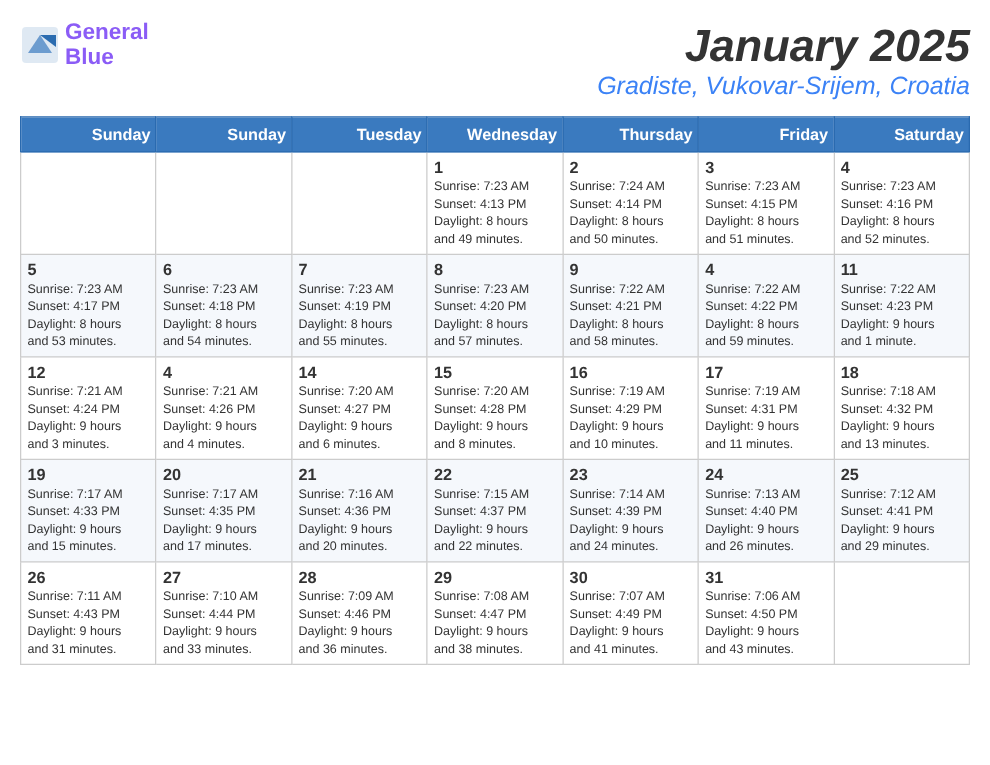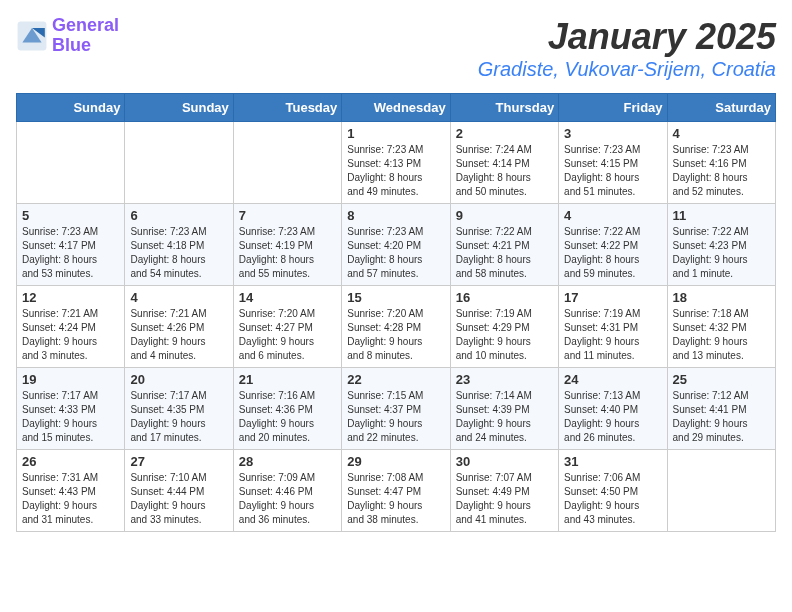--- a/index.html
+++ b/index.html
@@ -310,21 +310,21 @@
           <span class="day-number">25</span>
           <div class="day-info" style="white-space: pre-line;">Sunrise: 7:12 AM
 Sunset: 4:41 PM
 Daylight: 9 hours
 and 29 minutes.</div>
         </td>
       </tr>
       <tr>
         <td>
           <span class="day-number">26</span>
-          <div class="day-info" style="white-space: pre-line;">Sunrise: 7:31 AM
+          <div class="day-info" style="white-space: pre-line;">Sunrise: 7:11 AM
 Sunset: 4:43 PM
 Daylight: 9 hours
 and 31 minutes.</div>
         </td>
         <td>
           <span class="day-number">27</span>
           <div class="day-info" style="white-space: pre-line;">Sunrise: 7:10 AM
 Sunset: 4:44 PM
 Daylight: 9 hours
 and 33 minutes.</div>

